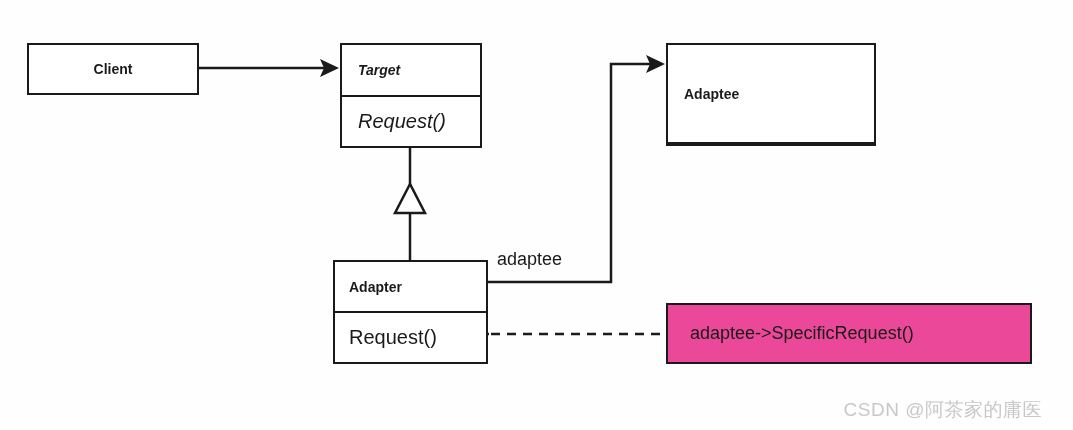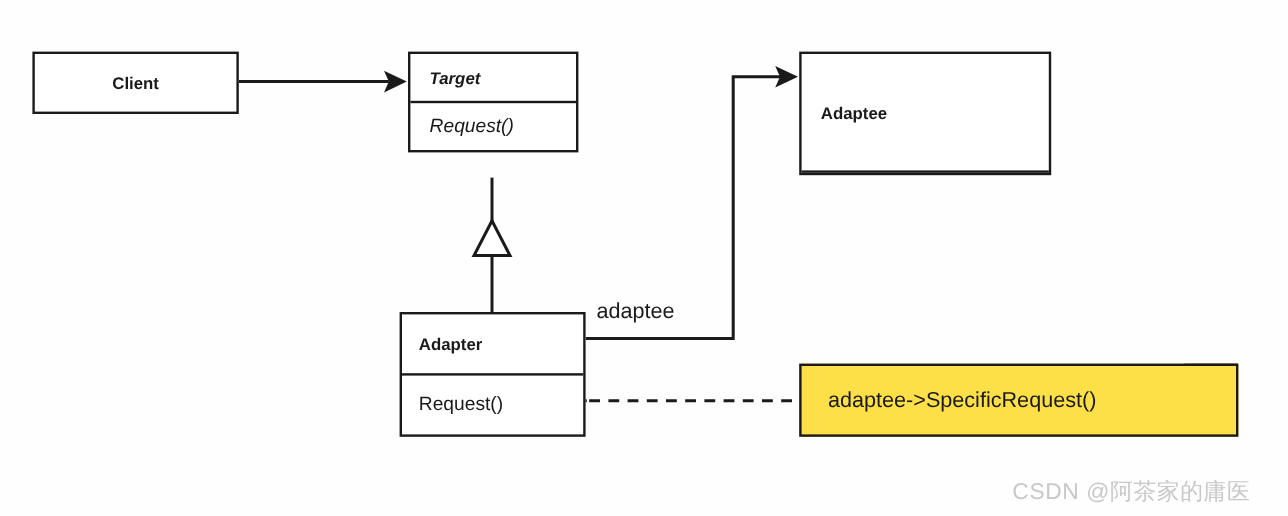--- a/index.html
+++ b/index.html
@@ -22,33 +22,33 @@
     border: 2px solid #1a1a1a;
     box-sizing: border-box;
     display: flex;
     flex-direction: column;
   }
   .compartment {
     display: flex;
     align-items: center;
     box-sizing: border-box;
     padding-left: 16px;
-    font-size: 16px;
+    font-size: 20px;
     color: #1a1a1a;
     flex: 1;
   }
   .compartment.name { font-weight: bold; font-size: 14px; }
   .compartment.has-divider { border-bottom: 2px solid #1a1a1a; }
   .compartment.centered { justify-content: center; padding-left: 0; }
   .italic { font-style: italic; }
   .note-box {
     position: absolute;
     left: 666px; top: 303px;
     width: 366px; height: 61px;
-    background: #fde047;
+    background: #ec4899;
     border: 2px solid #1a1a1a;
     box-sizing: border-box;
     display: flex;
     align-items: center;
     padding-left: 22px;
     font-size: 18px;
     color: #1a1a1a;
   }
   .edge-label {
     position: absolute;
@@ -96,21 +96,21 @@
     <g>
       <polygon points="987,304 1030,304 1030,327" fill="#a9a9a9" stroke="#1a1a1a" stroke-width="2"></polygon>
       <polygon points="996,312 1016,324 996,324" fill="#ffffff" stroke="#1a1a1a" stroke-width="2.5"></polygon>
     </g>
   </svg>
 
   <div class="uml-class" style="left:27px; top:43px; width:172px; height:52px;">
     <div class="compartment name centered">Client</div>
   </div>
 
-  <div class="uml-class" style="left:340px; top:43px; width:142px; height:84px;">
+  <div class="uml-class" style="left:340px; top:43px; width:142px; height:105px;">
     <div class="compartment name italic has-divider">Target</div>
     <div class="compartment italic">Request()</div>
   </div>
 
   <div class="uml-class" style="left:666px; top:43px; width:210px; height:103px;">
     <div class="compartment name has-divider">Adaptee</div>
   </div>
 
   <div class="uml-class" style="left:333px; top:260px; width:155px; height:104px;">
     <div class="compartment name has-divider" style="padding-left:14px;">Adapter</div>

